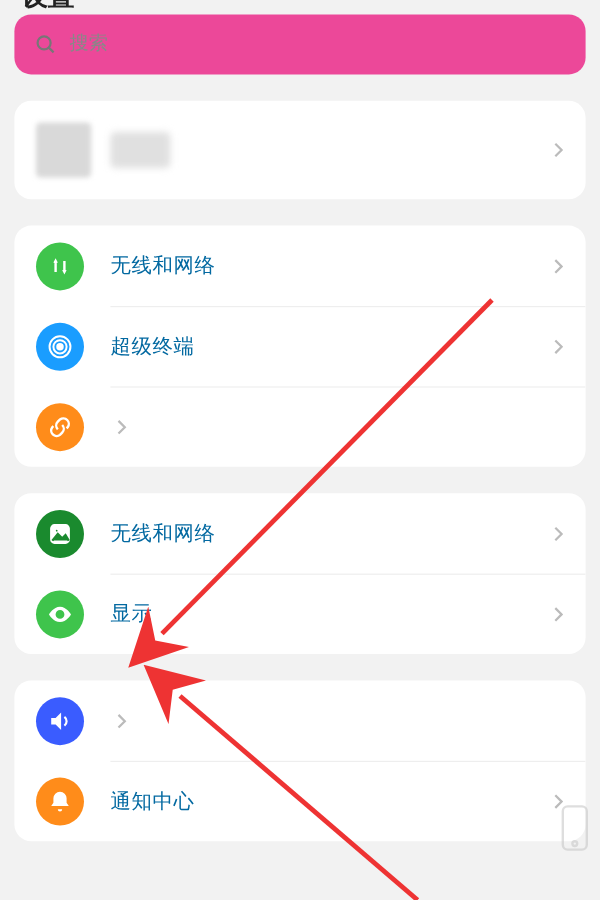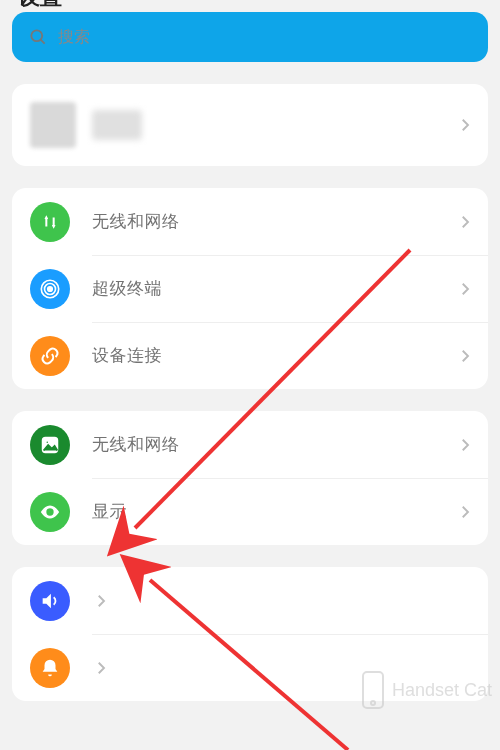--- a/index.html
+++ b/index.html
@@ -14,21 +14,21 @@
   .title-partial {
     font-size: 22px;
     font-weight: 600;
     color: #222;
     position: absolute;
     top: -18px;
     left: 18px;
   }
   .search-card {
     margin: 12px 12px 0 12px;
-    background: #0ea5e9;
+    background: #ec4899;
     border-radius: 14px;
     height: 50px;
     display: flex;
     align-items: center;
     padding: 0 16px;
     gap: 10px;
   }
   .search-icon {
     width: 20px;
     height: 20px;
@@ -90,21 +90,21 @@
     display: flex;
     align-items: center;
     justify-content: center;
     flex-shrink: 0;
     margin-right: 22px;
     color: #fff;
   }
   .icon-circle svg { width: 22px; height: 22px; }
   .row-label {
     font-size: 17px;
-    color: #737373;
+    color: #0369a1;
     flex: 1;
     letter-spacing: 0.5px;
   }
   .chevron {
     width: 18px;
     height: 18px;
     color: #bbb;
     flex-shrink: 0;
   }
   .acct-card .row { height: 82px; }
@@ -182,21 +182,20 @@
         <polyline points="9 5 16 12 9 19"></polyline>
       </svg>
   </div>
   <div class="row">
     <div class="icon-circle" style="background:#ff8c1a">
       <svg viewBox="0 0 24 24" stroke="currentColor" stroke-width="2.2" fill="none">
           <path d="M10 14a5 5 0 0 1 0-7l2-2a5 5 0 0 1 7 7l-1 1"></path>
           <path d="M14 10a5 5 0 0 1 0 7l-2 2a5 5 0 0 1-7-7l1-1"></path>
         </svg>
     </div>
-    <span class="row-label">设备连接</span>
     <svg class="chevron" viewBox="0 0 24 24" fill="none" stroke="currentColor" stroke-width="2.5">
         <polyline points="9 5 16 12 9 19"></polyline>
       </svg>
   </div>
 </div>
 
 <div class="card">
   <div class="row">
     <div class="icon-circle" style="background:#1a8a2e">
       <svg viewBox="0 0 24 24" stroke="currentColor" stroke-width="2" fill="none">
@@ -235,20 +234,21 @@
     <svg class="chevron" viewBox="0 0 24 24" fill="none" stroke="currentColor" stroke-width="2.5">
         <polyline points="9 5 16 12 9 19"></polyline>
       </svg>
   </div>
   <div class="row">
     <div class="icon-circle" style="background:#ff8c1a">
       <svg viewBox="0 0 24 24" fill="currentColor">
           <path d="M12 3a6 6 0 0 0-6 6v4l-2 3h16l-2-3V9a6 6 0 0 0-6-6zM10 19a2 2 0 0 0 4 0h-4z"></path>
         </svg>
     </div>
+    <span class="row-label">通知中心</span>
     <svg class="chevron" viewBox="0 0 24 24" fill="none" stroke="currentColor" stroke-width="2.5">
         <polyline points="9 5 16 12 9 19"></polyline>
       </svg>
   </div>
 </div>
 
 <svg class="annot" viewBox="0 0 500 750">
   <defs>
     <marker id="ah" markerWidth="12" markerHeight="12" refX="2" refY="6" orient="auto">
       <path d="M0,0 L12,6 L0,12 L4,6 Z" fill="#e33"></path>
@@ -256,14 +256,13 @@
   </defs>
   <line x1="410" y1="250" x2="135" y2="528" stroke="#e33" stroke-width="4" marker-end="url(#ah)"></line>
   <line x1="348" y1="750" x2="150" y2="580" stroke="#e33" stroke-width="4" marker-end="url(#ah)"></line>
 </svg>
 
 <div class="watermark">
   <svg viewBox="0 0 24 40">
       <rect x="2" y="2" width="20" height="36" rx="4"></rect>
       <circle cx="12" cy="33" r="2"></circle>
     </svg>
-  <span>Handset Cat</span>
 </div>
 
 </body></html>

